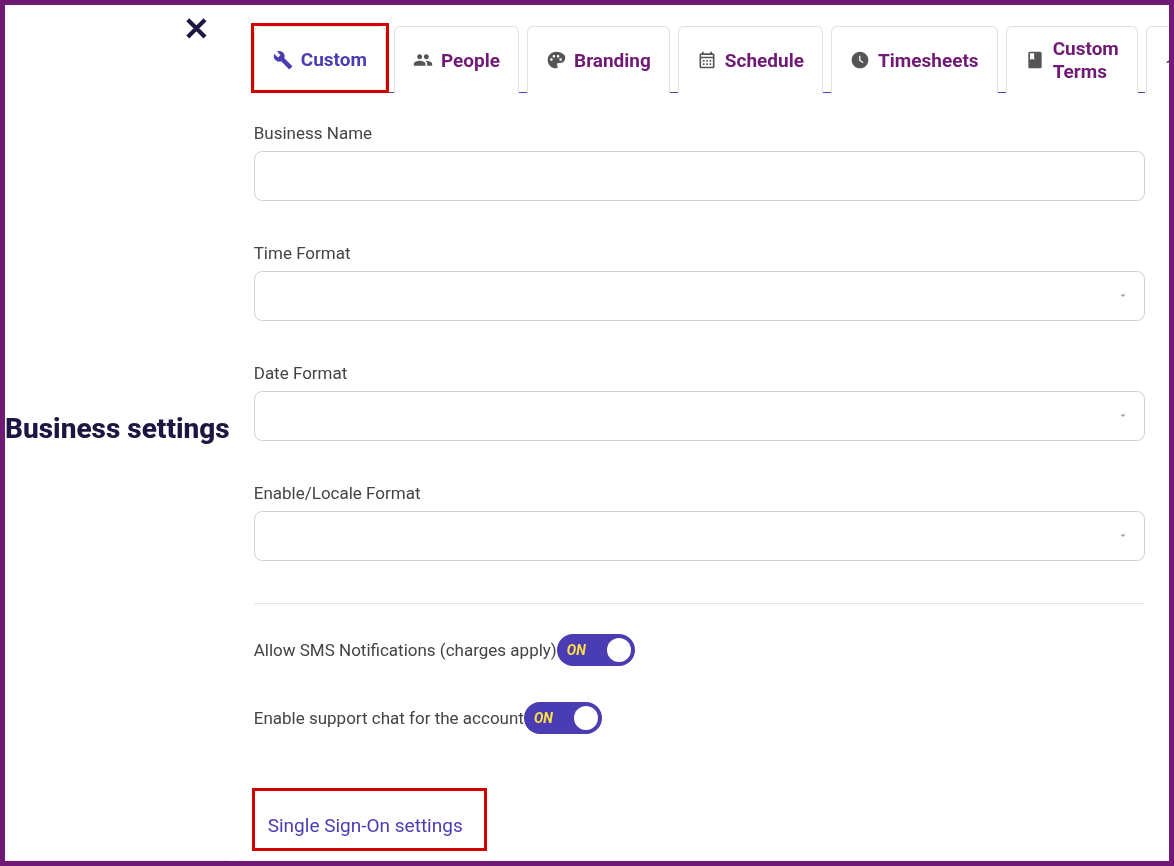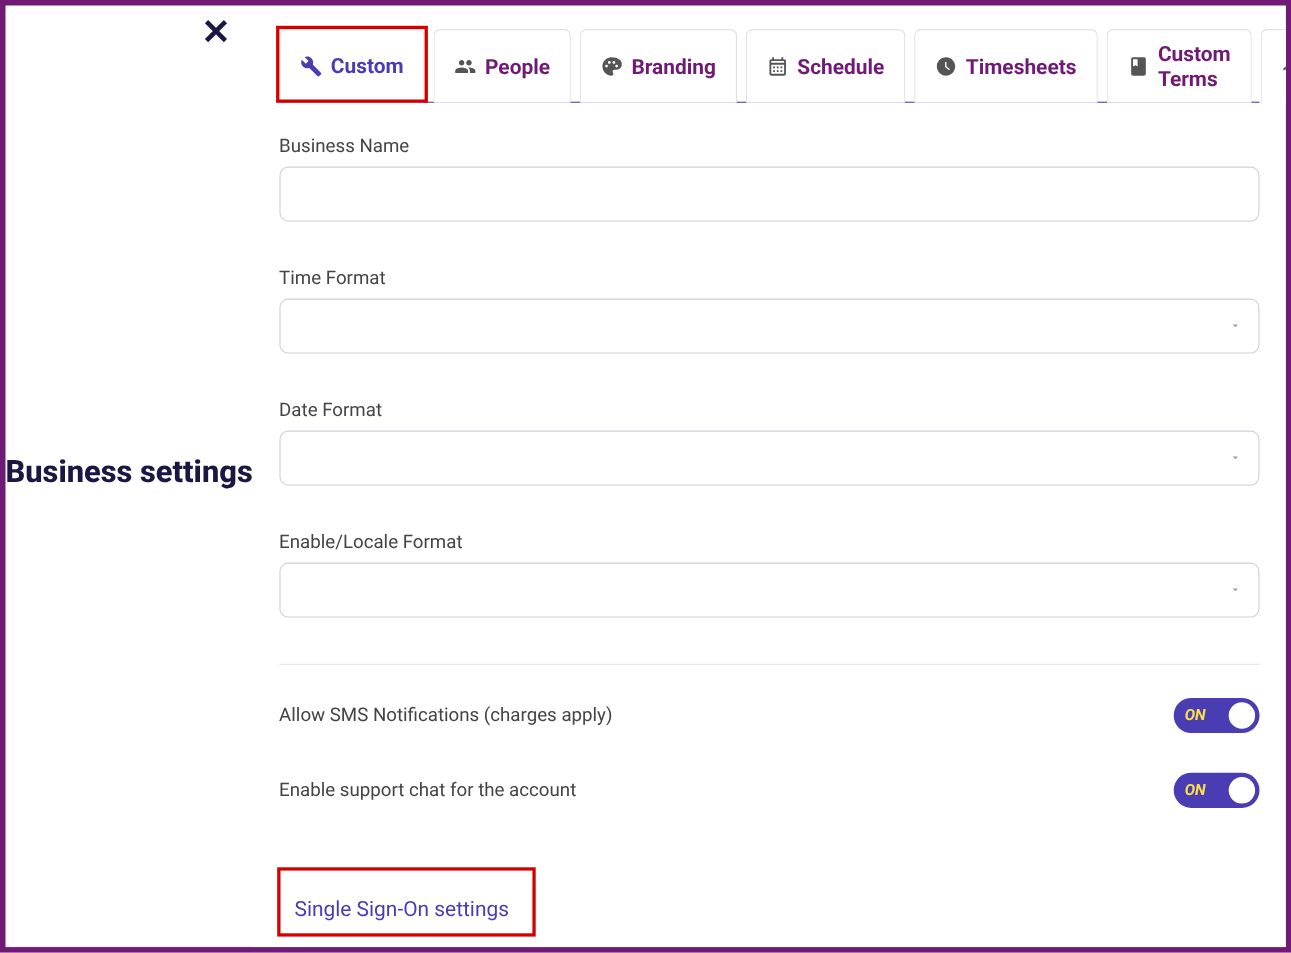--- a/index.html
+++ b/index.html
@@ -119,21 +119,20 @@
       pointer-events: none;
     }
     .select-caret svg { fill: #9e9e9e; width: 12px; height: 12px; }
     .divider {
       border: none;
       border-top: 1px solid #e6e6ea;
       margin: 20px 0 30px 0;
     }
     .toggle-row {
       display: flex;
-      justify-content: space-between;
       align-items: center;
       margin-bottom: 36px;
     }
     .toggle-label { font-size: 17px; color: #444; }
     .toggle {
       width: 78px;
       height: 32px;
       background: #4a3db3;
       border-radius: 16px;
       position: relative;

